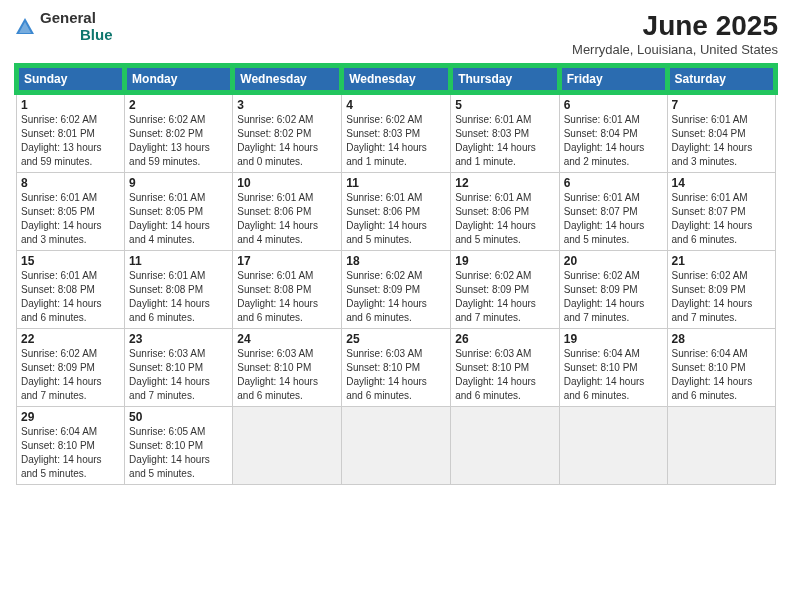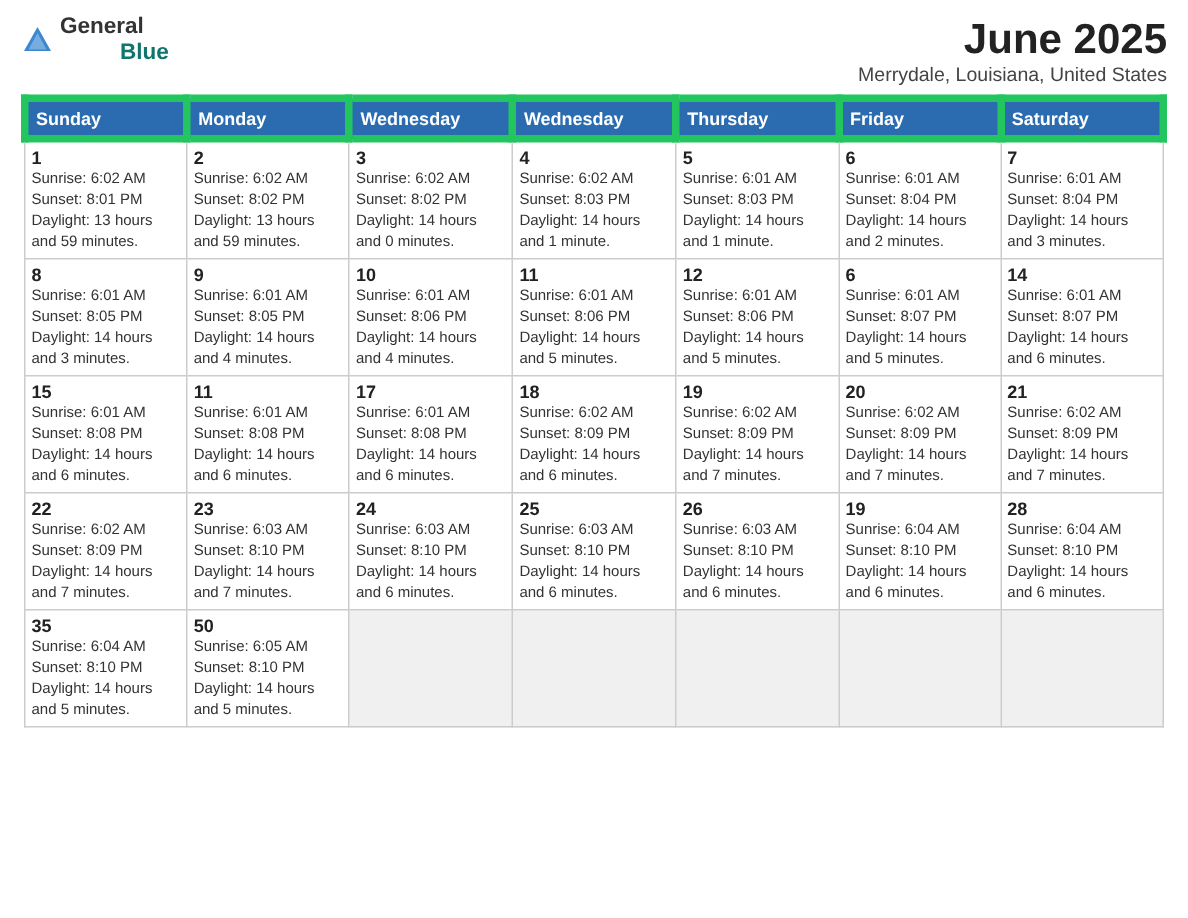--- a/index.html
+++ b/index.html
@@ -356,21 +356,21 @@
         <span class="day-num">28</span>
         <div class="day-info">
           <span>Sunrise: 6:04 AM</span><br>
           <span>Sunset: 8:10 PM</span><br>
           <span>Daylight: 14 hours and 6 minutes.</span>
         </div>
       </td>
         </tr>
         <tr>
           <td>
-        <span class="day-num">35</span>
+        <span class="day-num">29</span>
         <div class="day-info">
           <span>Sunrise: 6:04 AM</span><br>
           <span>Sunset: 8:10 PM</span><br>
           <span>Daylight: 14 hours and 5 minutes.</span>
         </div>
       </td>
           <td>
         <span class="day-num">50</span>
         <div class="day-info">
           <span>Sunrise: 6:05 AM</span><br>

